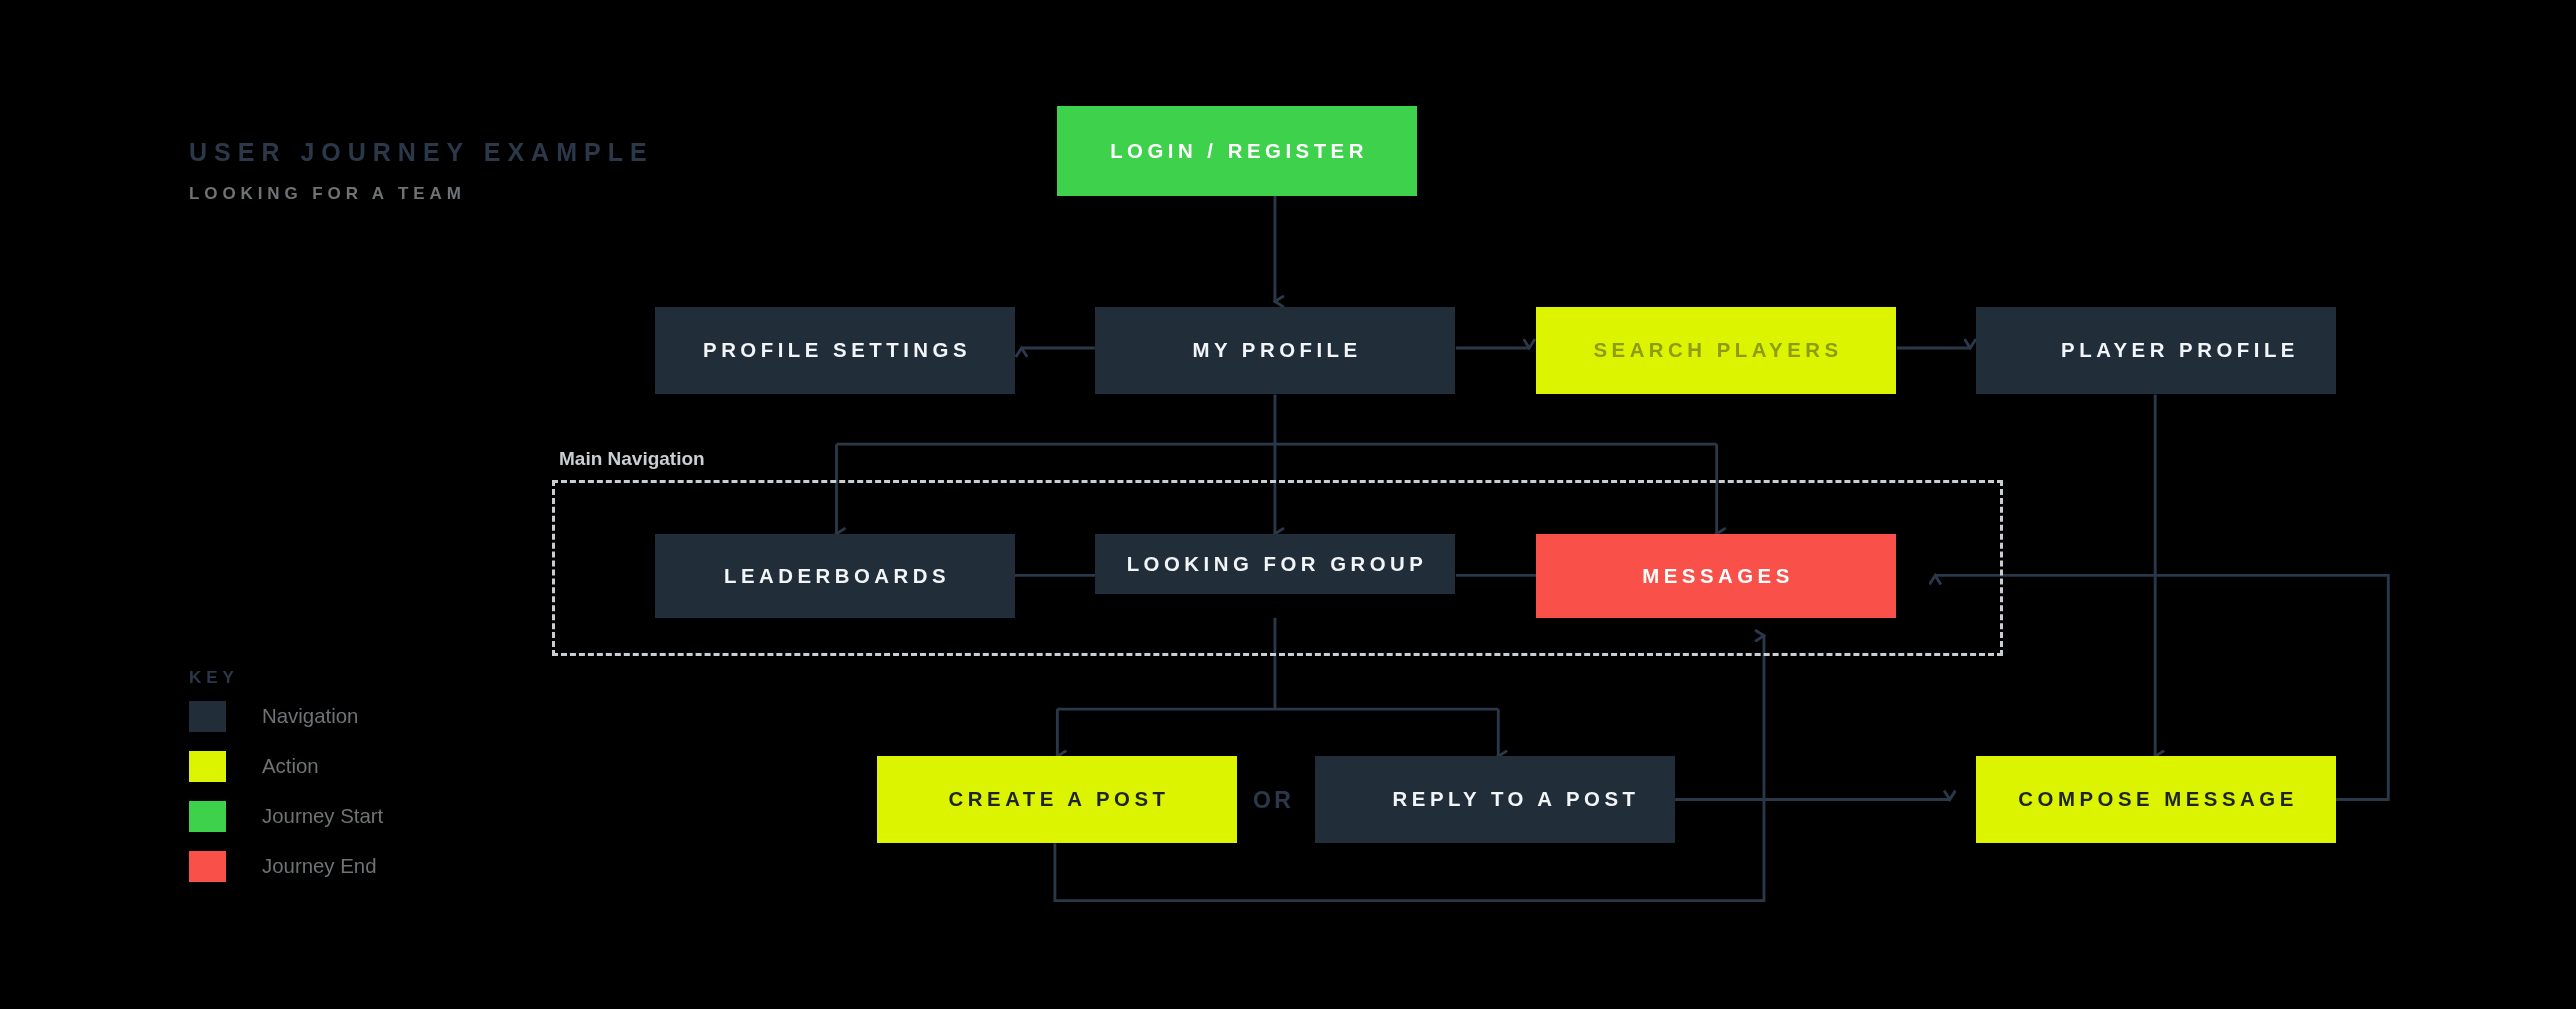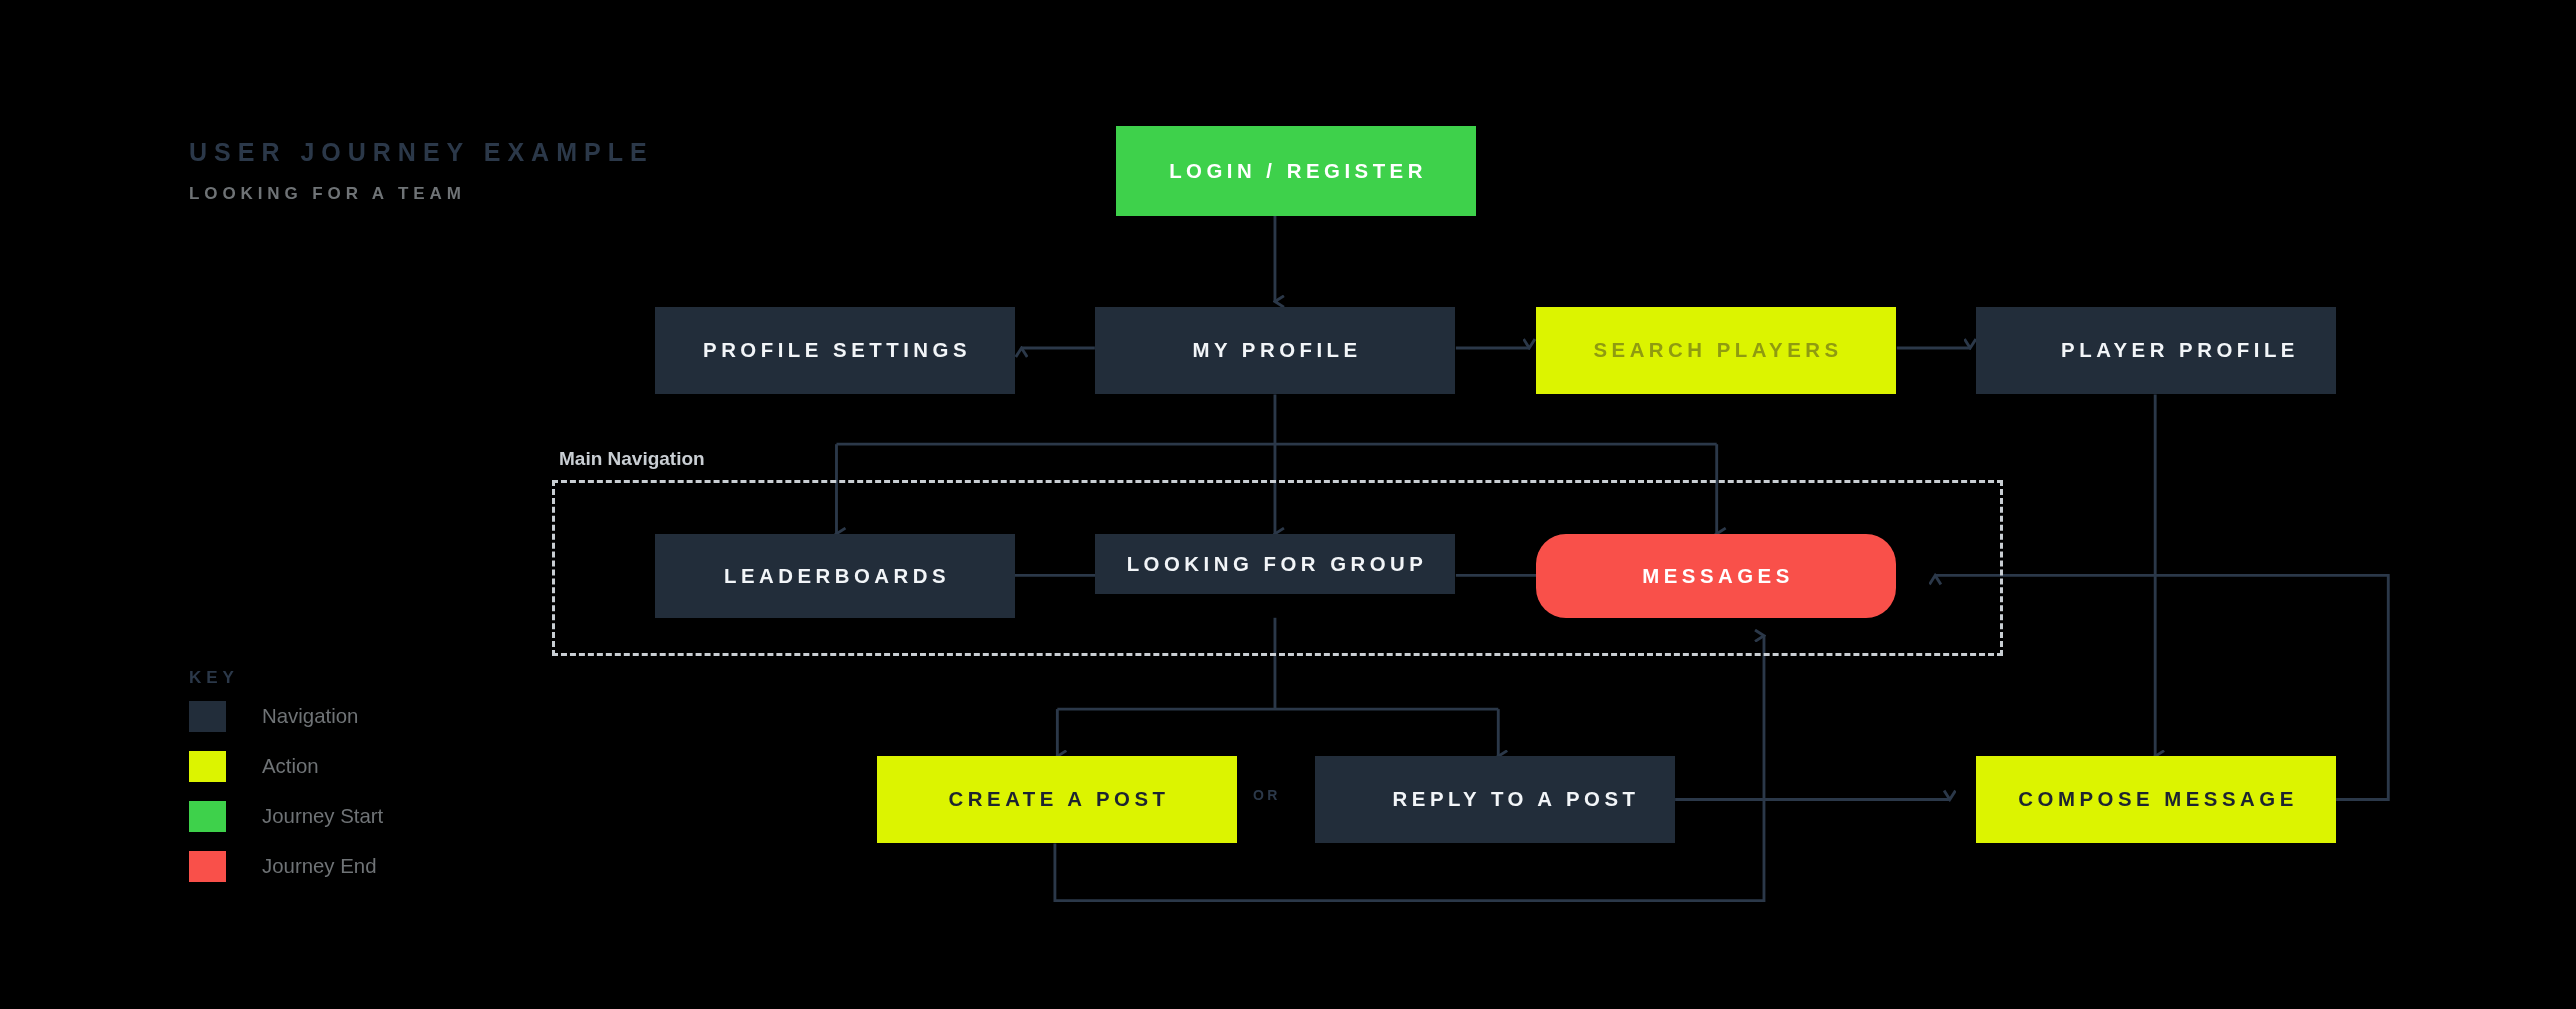--- a/index.html
+++ b/index.html
@@ -100,31 +100,31 @@
     line-height: 1.1;
     white-space: nowrap;
     padding-left: 4.1px;
   }
   .n-nav  { background: #222d3a; }
   .n-nav  .node-label { color: #f2f5f8; }
   .n-act  { background: #dcf400; }
   .n-act  .node-label { color: #1d2430; }
   .n-start{ background: #3ed14b; }
   .n-start .node-label { color: #ffffff; }
-  .n-end  { background: #f9504a; border-radius: 30px; }
+  .n-end  { background: #f9504a; }
   .n-end  .node-label { color: #ffffff; }
 
   
   .n-act.faded .node-label { color: #8f9b10; }
 
   #or-label {
     position: absolute;
     left: 1253px;
     top: 787px;
-    font-size: 14px;
+    font-size: 23px;
     font-weight: 700;
     letter-spacing: 3.3px;
     color: #2b3849;
   }
 
   #wires {
     position: absolute;
     left: 0; top: 0;
     width: 2576px;
     height: 1009px;
@@ -208,21 +208,21 @@
     <div class="key-row">
       <span class="key-swatch" style="background:#3ed14b"></span>
       <span class="key-label">Journey Start</span>
     </div>
     <div class="key-row">
       <span class="key-swatch" style="background:#f9504a"></span>
       <span class="key-label">Journey End</span>
     </div>
   </div>
 
-  <div class="node n-start" style="left:1116px; top:106px; width:360px; height:90px;margin-top:20px;">
+  <div class="node n-start" style="left:1057px; top:106px; width:360px; height:90px;">
     <span class="node-label">LOGIN / REGISTER</span>
   </div>
 
   <div class="node n-nav" style="left:655px; top:307px; width:360px; height:87px;">
     <span class="node-label">PROFILE SETTINGS</span>
   </div>
 
   <div class="node n-nav" style="left:1095px; top:307px; width:360px; height:87px;">
     <span class="node-label">MY PROFILE</span>
   </div>

